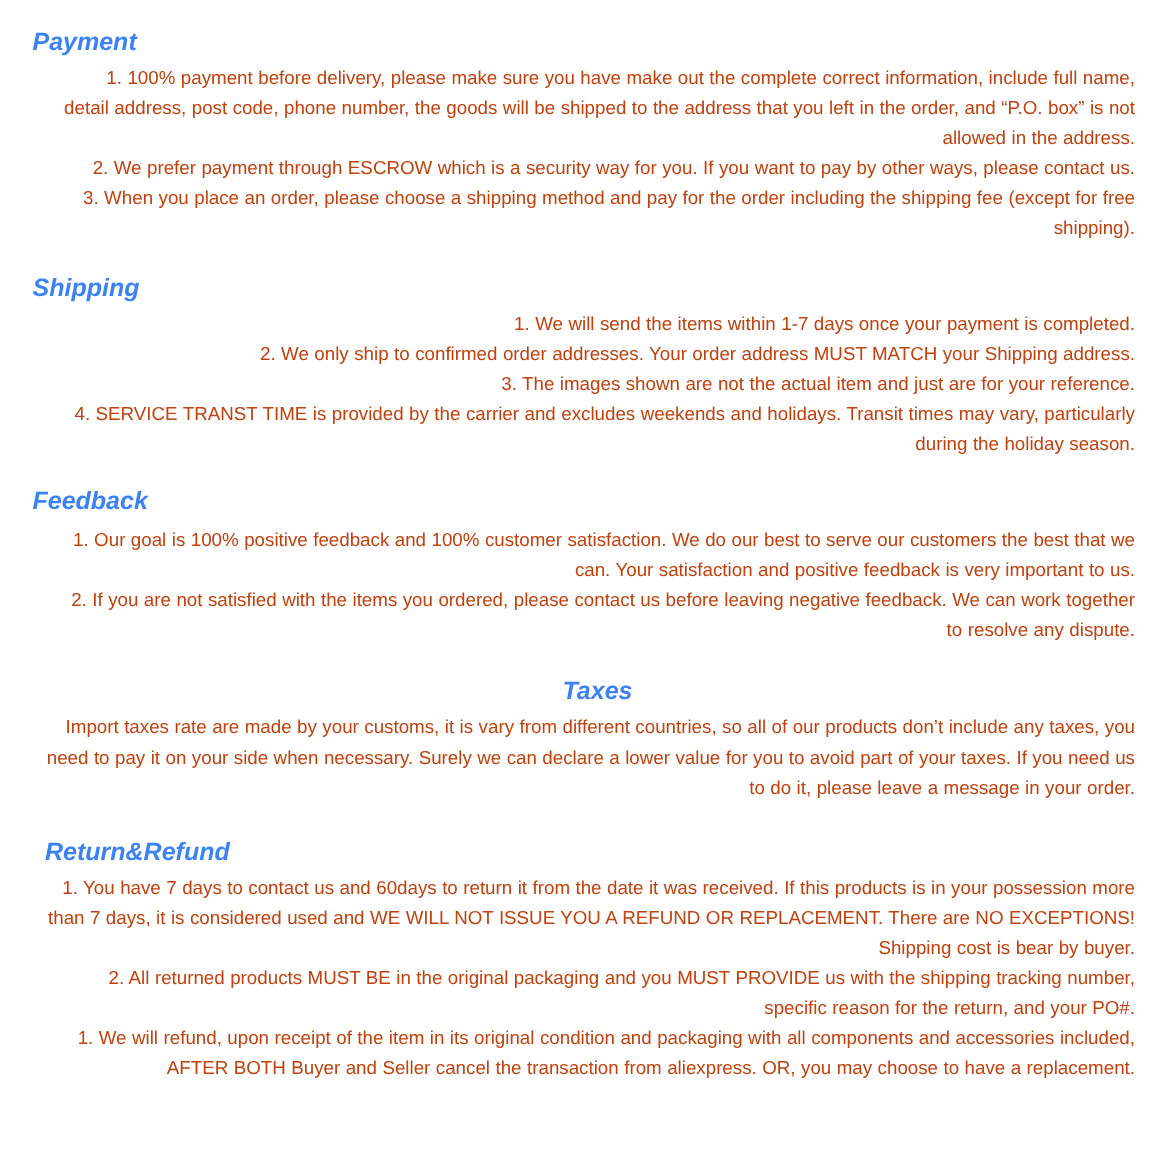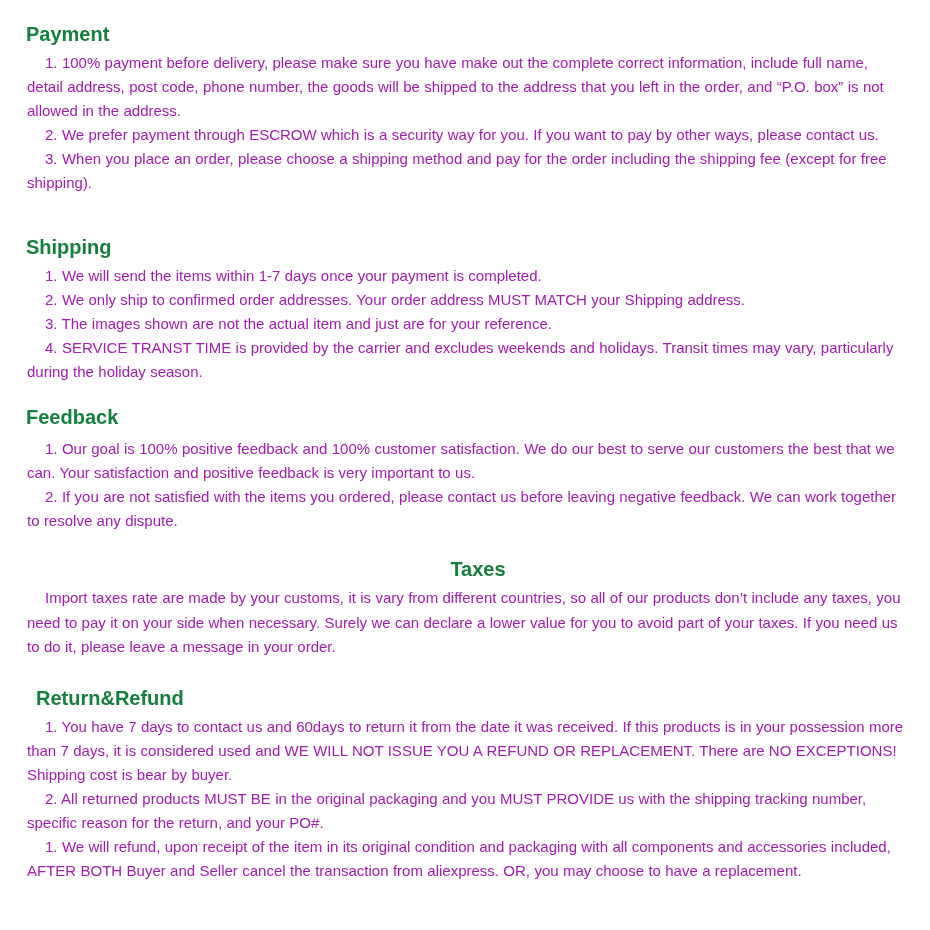--- a/index.html
+++ b/index.html
@@ -19,47 +19,49 @@
     position: relative;
     width: 930px;
     height: 930px;
     box-sizing: border-box;
     padding: 0;
   }
   .section {
     margin: 0;
   }
   .section-title {
-    color: #15803d;
+    color: #3b82f6;
+    font-style: italic;
     font-weight: bold;
     font-size: 20px;
     line-height: 24px;
     letter-spacing: 0px;
     margin: 0;
     padding: 0;
   }
   
   .sec-payment  .section-title { padding: 0 0 0 26px; margin-top: 22px; }
-  .sec-shipping .section-title { padding: 0 0 0 26px; margin-top: 39px; }
+  .sec-shipping .section-title { padding: 0 0 0 26px; margin-top: 23px; }
   .sec-feedback .section-title { padding: 0 0 0 26px; margin-top: 21px; }
   .sec-taxes    .section-title { padding: 0 0 0 26px; margin-top: 24px; text-align: center; }
   .sec-return   .section-title { padding: 0 0 0 36px; margin-top: 27px; }
 
   .body-block {
     margin: 0;
     padding: 0 22px 0 27px;
   }
   .para {
     font-size: 15px;
     line-height: 24.1px;
     margin: 0;
     padding: 0;
     text-indent: 18px;
-    color: #a21caf;
+    color: #c2410c;
     word-spacing: 0.2px;
+    text-align: right;
   }
   .sec-payment .body-block { margin-top: 5px; }
   .sec-shipping .body-block { margin-top: 5px; }
   .sec-feedback .body-block { margin-top: 8px; }
   .sec-taxes .body-block { margin-top: 5px; }
   .sec-return .body-block { margin-top: 5px; }
 </style>
 </head>
 <body>
 

